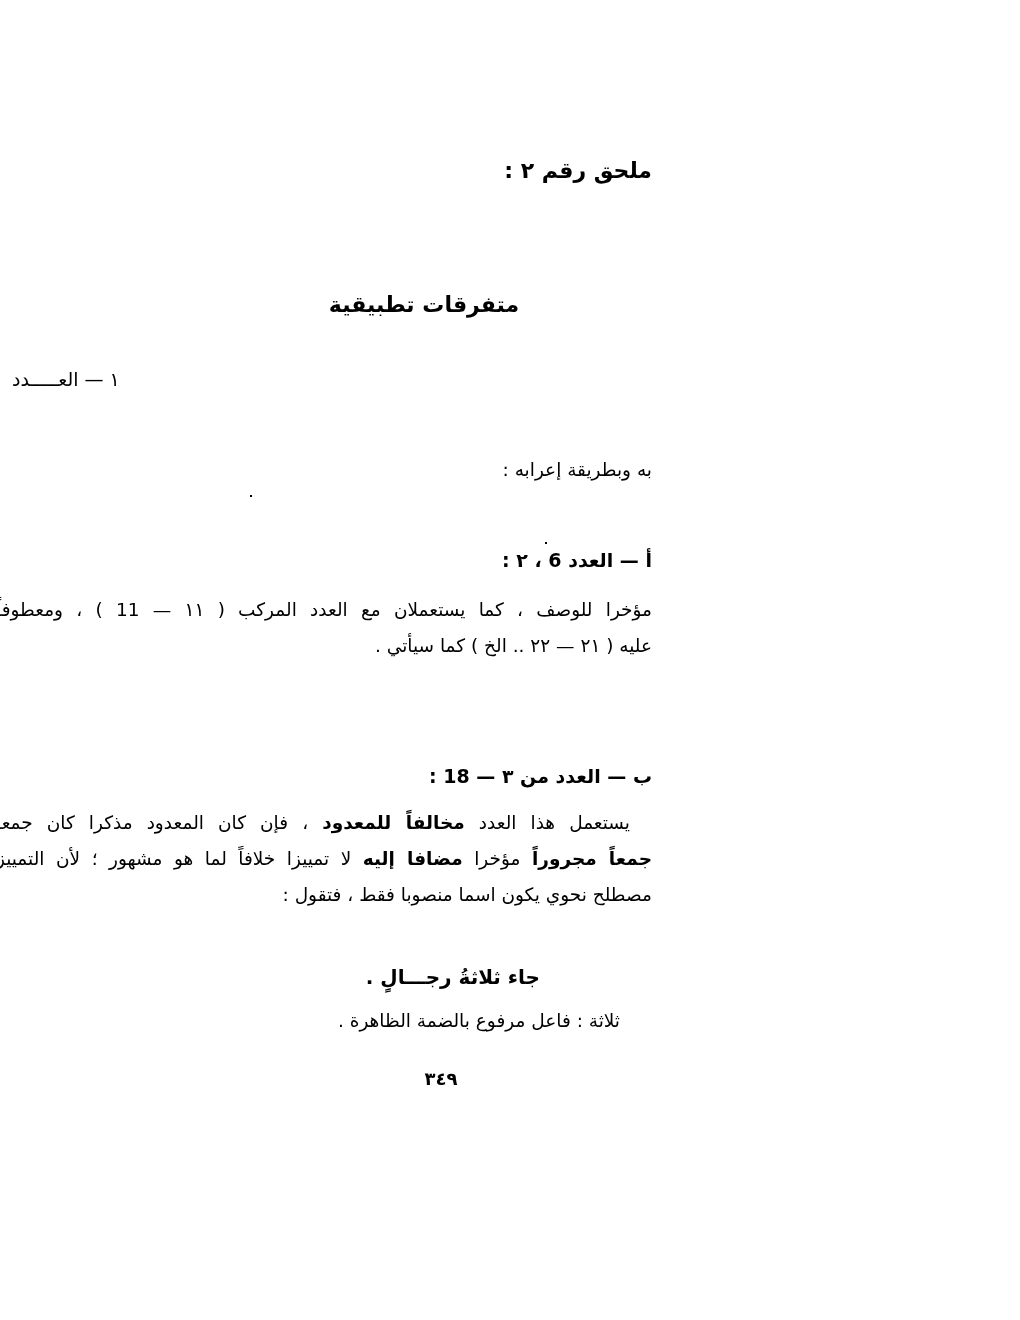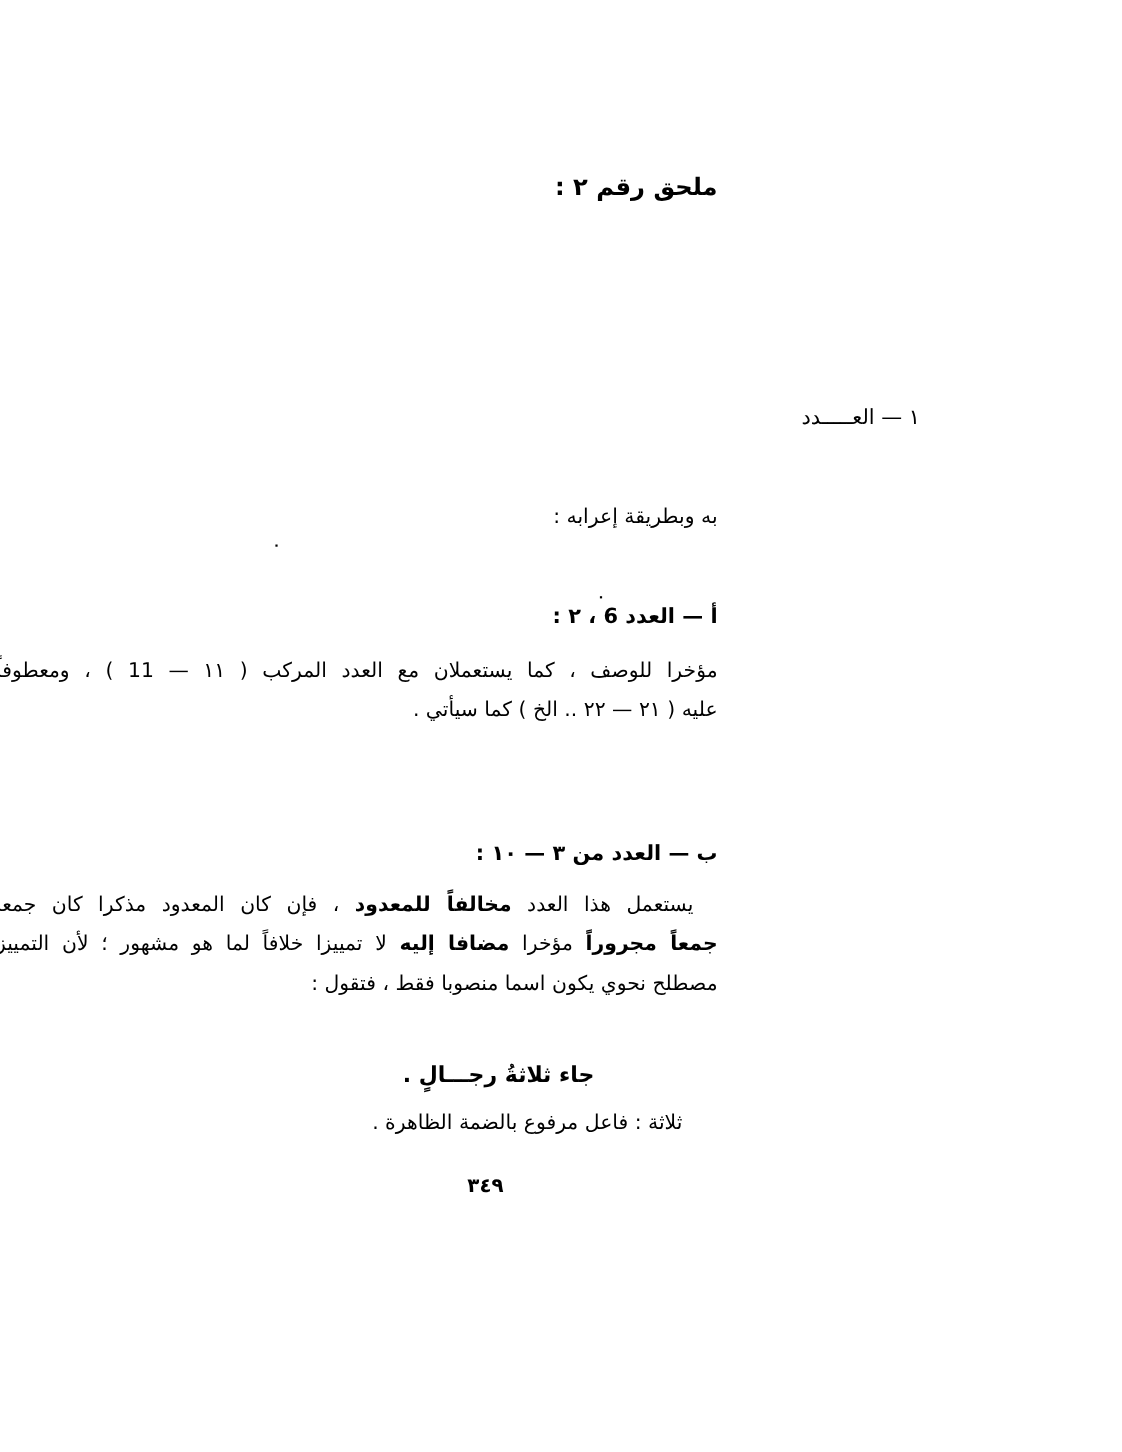--- a/index.html
+++ b/index.html
@@ -32,21 +32,21 @@
     left: 0; right: 0;
     top: 292px;
     text-align: center;
     font-size: 22px;
     font-weight: bold;
     padding-left: 12px;
   }
   .section-title {
     left: 0; right: 0;
     top: 368px;
-    text-align: right;
+    text-align: left;
     font-size: 19px;
     padding-left: 12px;
   }
   .para {
     position: absolute;
     right: 184px;
     width: 656px;
     font-size: 18.5px;
     line-height: 36px;
     text-align: justify;
@@ -92,35 +92,36 @@
     background: #000;
   }
 </style>
 </head>
 <body>
 
 <div class="page">
 
   <div class="abs appendix-label">ملحق رقم ٢ :</div>
 
+  <div class="abs main-title">متفرقات تطبيقية</div>
 
   <div class="abs section-title">١ — العـــــدد</div>
 
   <div class="para p1">
     <span class="line last">به وبطريقة إعرابه :</span>
   </div>
 
   <div class="abs sub-heading h-a">أ — العدد 6 ، ٢ :</div>
 
   <div class="para p2">
     <span class="line">مؤخرا للوصف ، كما يستعملان مع العدد المركب ( ١١ — 11 ) ، ومعطوفاً</span>
     <span class="line last">عليه ( ٢١ — ٢٢ .. الخ ) كما سيأتي .</span>
   </div>
 
-  <div class="abs sub-heading h-b">ب — العدد من ٣ — ١٠ :</div>
+  <div class="abs sub-heading h-b">ب — العدد من ٣ — 18 :</div>
 
   <div class="para p3">
     <span class="line"><span class="indent"></span><span>يستعمل هذا العدد </span><span class="bold">مخالفاً للمعدود</span><span> ، فإن كان المعدود مذكرا كان جمعا</span></span>
     <span class="line"><span class="bold">جمعاً مجروراً</span><span> مؤخرا </span><span class="bold">مضافا إليه</span><span> لا تمييزا خلافاً لما هو مشهور ؛ لأن التمييز</span></span>
     <span class="line last">مصطلح نحوي يكون اسما منصوبا فقط ، فتقول :</span>
   </div>
 
   <div class="abs example">جاء ثلاثةُ رجـــالٍ .</div>
 
   <div class="abs example-note">ثلاثة : فاعل مرفوع بالضمة الظاهرة .</div>

